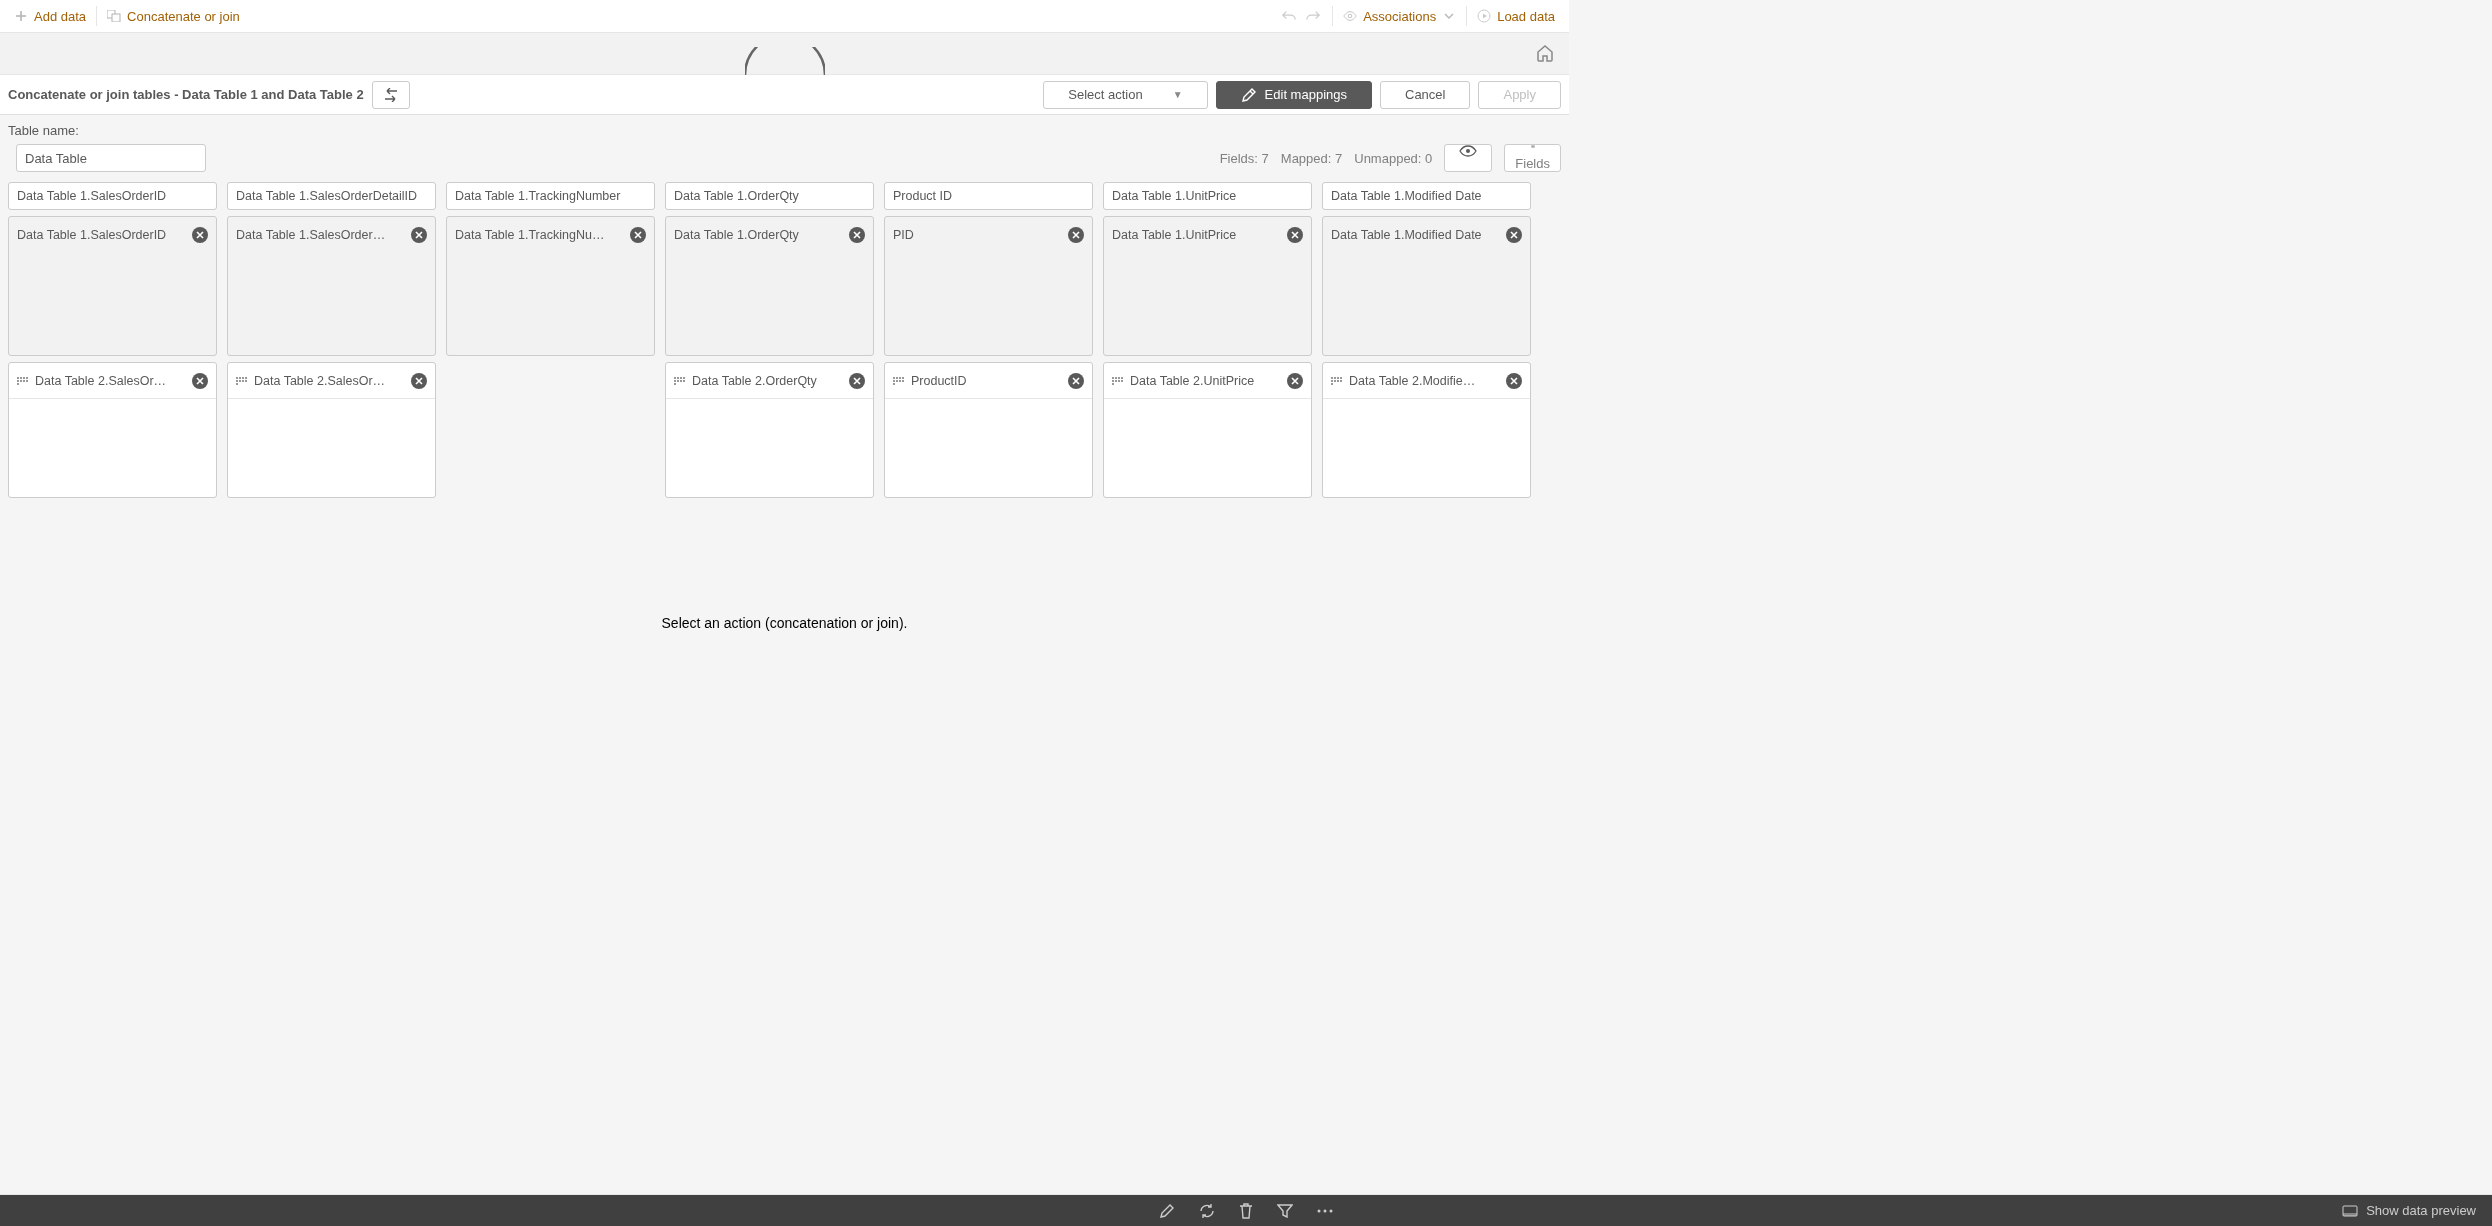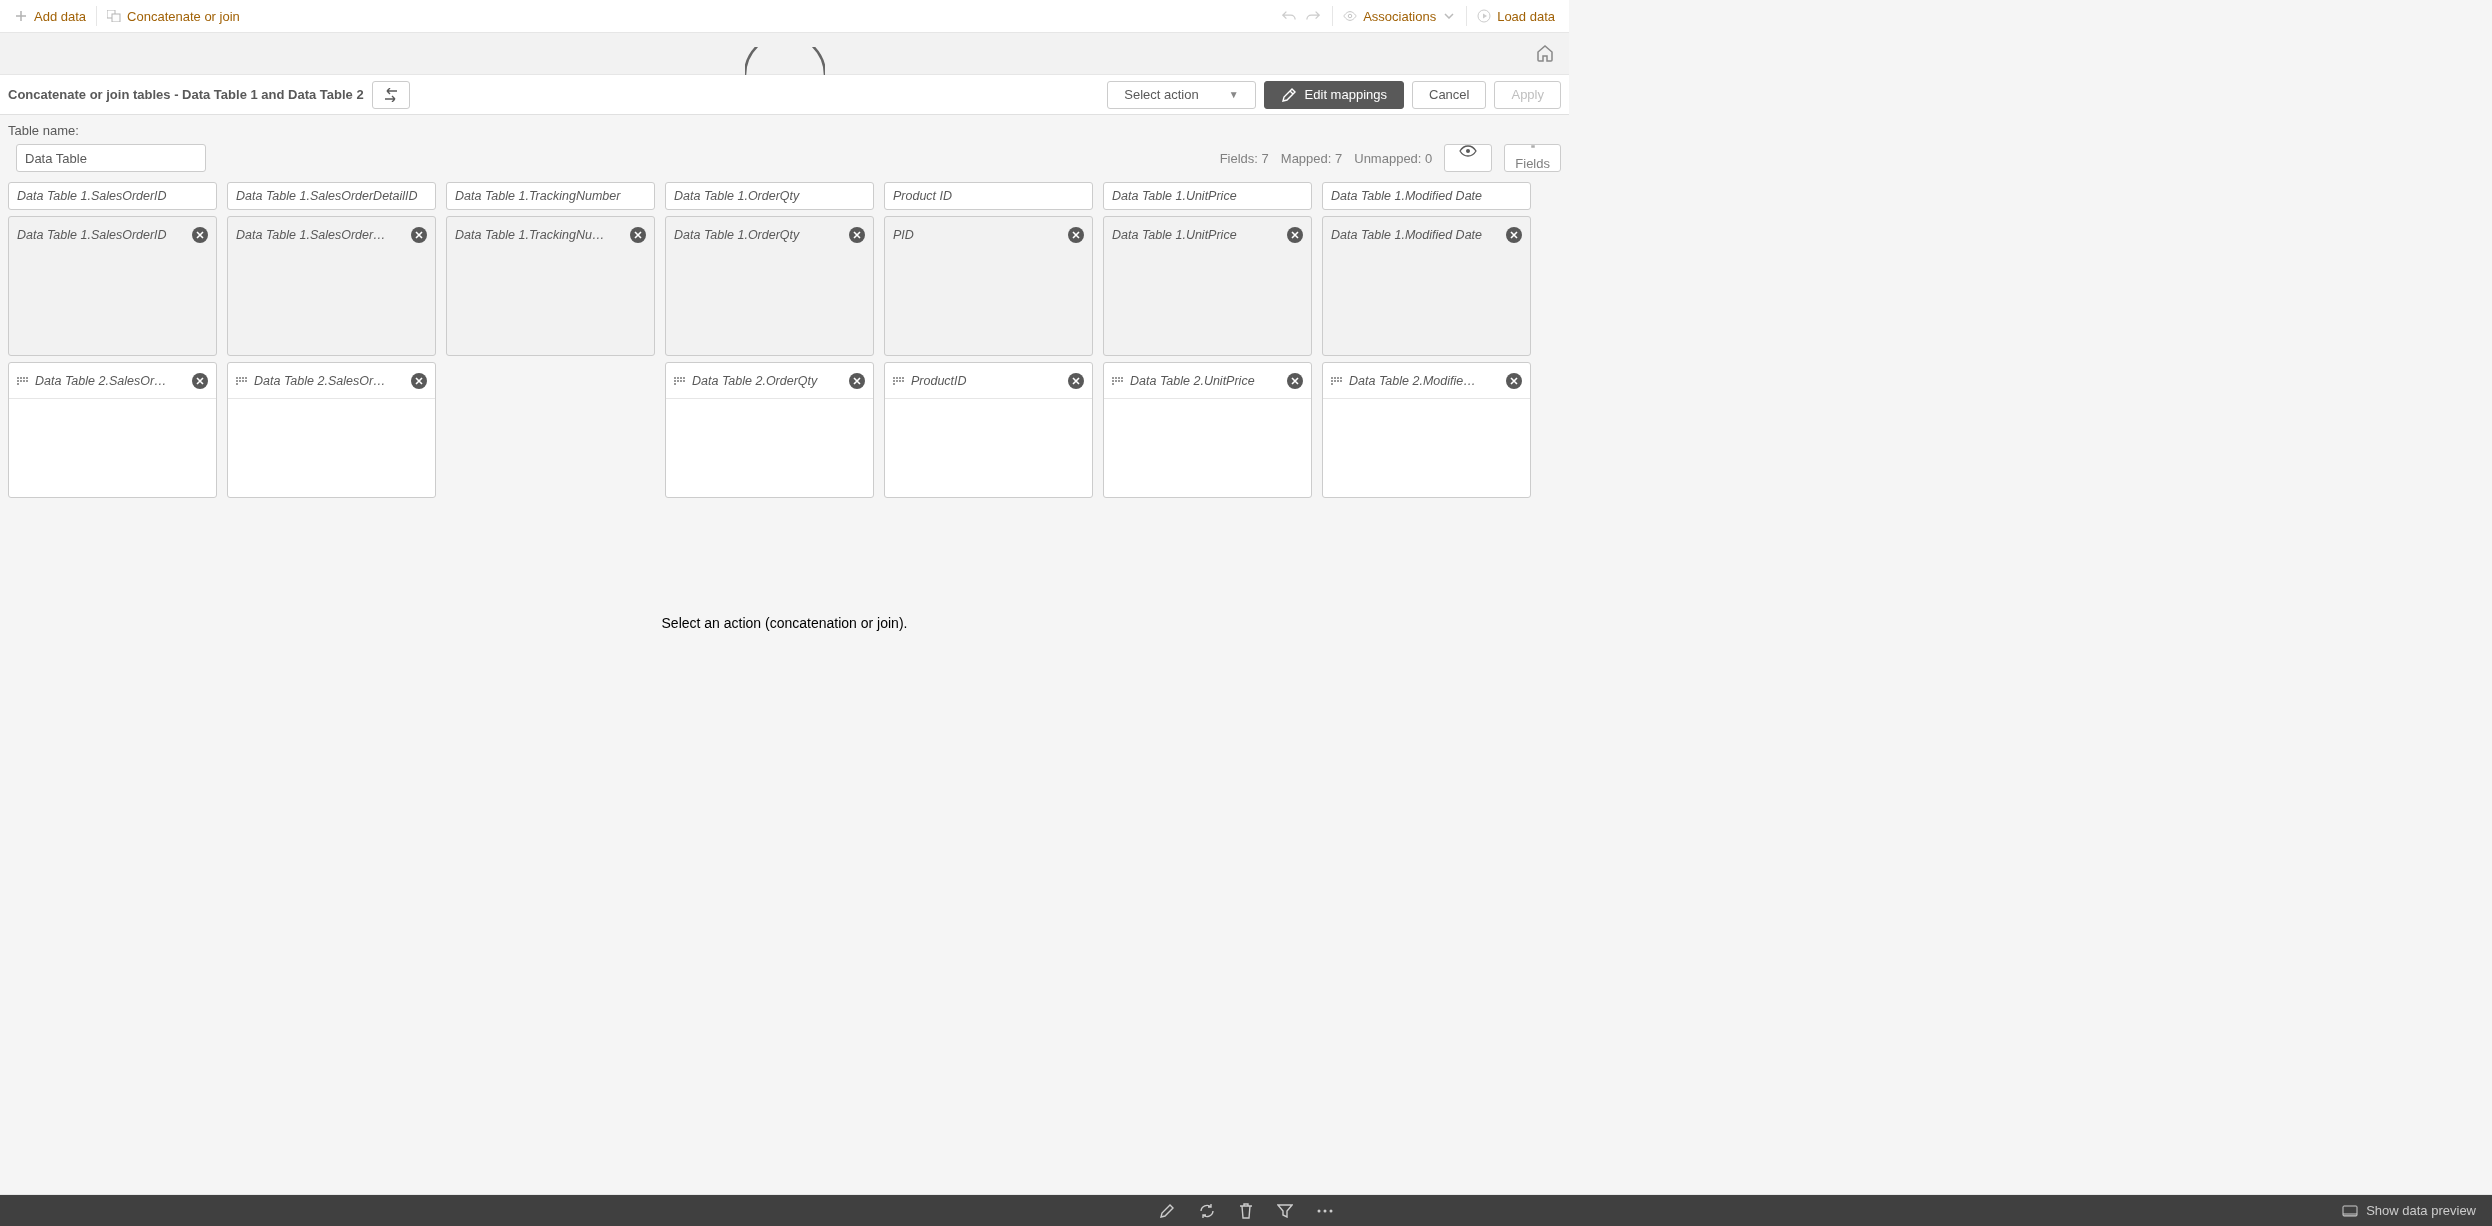--- a/index.html
+++ b/index.html
@@ -13,39 +13,39 @@
 .icon-sm { width:14px; height:14px; display:inline-flex; align-items:center; justify-content:center; }
 
 
 .assocstrip { height: 42px; background: #f2f2f2; position:relative; border-bottom:1px solid #e6e6e6; }
 .home-ico { position:absolute; right:14px; top:10px; color:#999; }
 .arc { position:absolute; left:50%; transform:translateX(-50%); bottom:-1px; }
 
 
 .actionbar { background:#fff; border-bottom:1px solid #e0e0e0; height:40px; display:flex; align-items:center; padding:0 8px; gap:8px; }
 .title-text { font-weight:bold; font-size:13px; color:#595959; padding-left:0; }
-.btn { border:1px solid #ccc; background:#fff; border-radius:3px; height:28px; display:flex; align-items:center; padding:0 16px; font-size:13px; color:#595959; cursor:pointer; }
+.btn { border:1px solid #ccc; background:#fff; border-radius:3px; height:28px; display:flex; align-items:center; padding:0 24px; font-size:13px; color:#595959; cursor:pointer; }
 .btn.small-ico { padding:0 10px; }
 .btn.primary { background:#595959; color:#fff; border-color:#595959; gap:8px; }
 .btn.disabled { color:#bfbfbf; cursor:default; }
 .btn .caret { margin-left:30px; font-size:10px; color:#888; }
 .actionbar .right { margin-left:auto; display:flex; gap:8px; align-items:center; }
 
 
 .tname-row { padding: 8px 8px 0 8px; }
 .tname-label { font-size:13px; color:#595959; }
 .tname-inputwrap { margin-top:6px; display:flex; align-items:center; justify-content:space-between;padding-left:8px; }
 .tname-input { width:190px; height:28px; border:1px solid #ccc; border-radius:3px; padding:0 8px; font-size:13px; color:#595959; background:#fff; }
 .stats { display:flex; align-items:center; gap:12px; color:#808080; font-size:13px;margin-left:32px; }
 .stats .pill { border:1px solid #ccc; border-radius:3px; height:28px; display:flex; align-items:center; padding:0 10px; background:#fff; gap:8px;flex-direction:column; }
 .stats .pill.ico-only { padding:0 14px; }
 
 
 .cols { display:flex; gap:10px; padding:10px 8px 0 8px; }
-.col { width:209px; display:flex; flex-direction:column; gap:6px;font-style:italic; }
+.col { width:209px; display:flex; flex-direction:column; gap:6px; }
 .head-box { border:1px solid #ccc; border-radius:3px; background:#fff; height:28px; display:flex; align-items:center; padding:0 8px; font-size:12.5px; color:#595959; }
 .card { border:1px solid #ccc; border-radius:3px; background:#fff; display:flex; flex-direction:column; }
 .card.gray { background:#f2f2f2; }
 .card-head { height:36px; border-bottom:1px solid #e6e6e6; display:flex; align-items:center; padding:0 8px; gap:6px; }
 .card.gray .card-head { border-bottom:none; }
 .card-head .txt { flex:1; font-size:12.5px; color:#595959; white-space:nowrap; overflow:hidden; text-overflow:ellipsis; }
 .card-body { height:100px; }
 .card.tall1 .card-body { height:102px; }
 .card.tall2 .card-body { height:98px; }
 .x-circ { width:16px; height:16px; border-radius:50%; background:#595959; color:#fff; display:flex; align-items:center; justify-content:center; font-size:10px; line-height:1; flex-shrink:0; cursor:pointer; }

